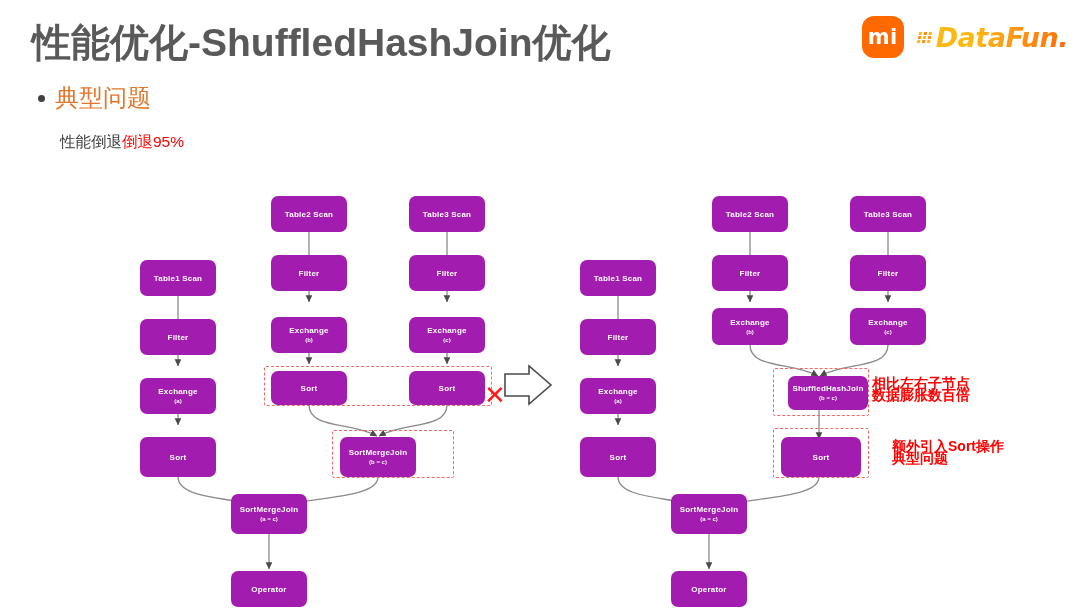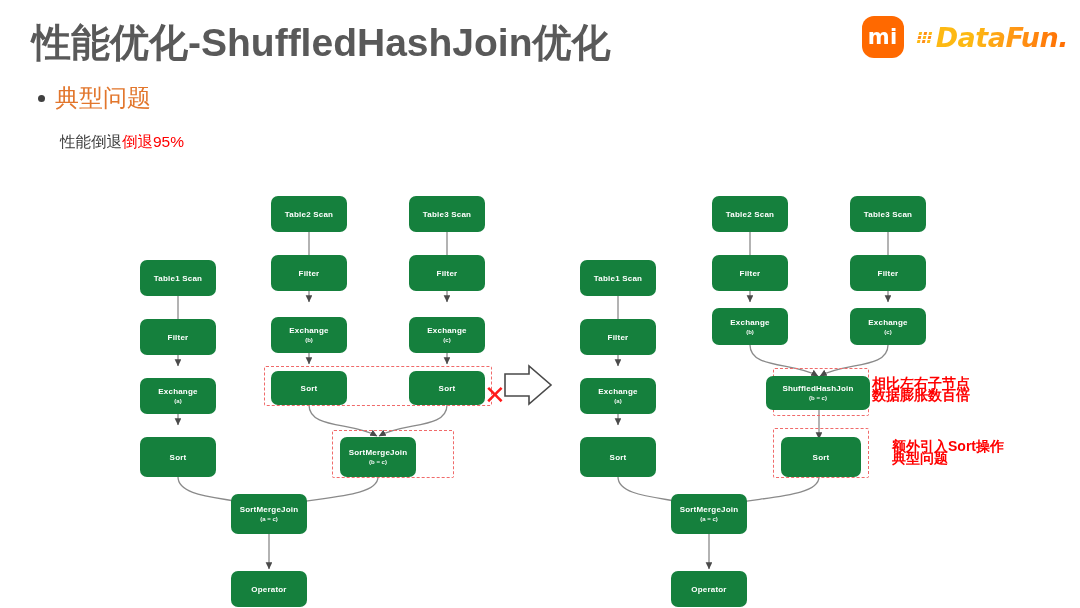--- a/index.html
+++ b/index.html
@@ -43,21 +43,21 @@
   
   .body-text{
     position:absolute;left:60px;top:127px;width:900px;
     font-size:15.5px;color:#3c3c3c;line-height:29px;
   }
   .hl-red{color:#FF0000;}
   
   .canvas{position:absolute;left:0;top:186px;width:1080px;height:420px;}
   svg.edges{position:absolute;left:0;top:0;width:1080px;height:420px;pointer-events:none;}
   .node{
-    position:absolute;background:#15803d;border-radius:7px;
+    position:absolute;background:#a21caf;border-radius:7px;
     display:flex;flex-direction:column;align-items:center;justify-content:center;
     color:#ffffff;box-sizing:border-box;
   }
   .node .t1{font-size:8px;font-weight:bold;line-height:11px;letter-spacing:.2px;}
   .node .t2{font-size:6px;font-weight:bold;line-height:9px;opacity:.95;}
   .dashbox{position:absolute;border:1.2px dashed #F06A6A;border-radius:2px;box-sizing:border-box;}
   .annot{position:absolute;color:#FF0000;font-size:14px;font-weight:bold;line-height:12px;white-space:nowrap;}
   .redx{position:absolute;color:#FF1A1A;font-size:26px;font-weight:bold;line-height:1;font-family:"DejaVu Sans",sans-serif;}
 </style>
 </head>
@@ -240,21 +240,21 @@
     <span class="t1">Table3 Scan</span>
   </div>
   <div class="node" style="left:850px;top:69px;width:76px;height:36px;">
     <span class="t1">Filter</span>
   </div>
   <div class="node" style="left:850px;top:122px;width:76px;height:37px;">
     <span class="t1">Exchange</span>
     <span class="t2">(c)</span>
   </div>
 
-  <div class="node" style="left:766px;top:190px;width:104px;height:34px;">
+  <div class="node" style="left:788px;top:190px;width:80px;height:34px;">
     <span class="t1">ShuffledHashJoin</span>
     <span class="t2">(b = c)</span>
   </div>
   <div class="node" style="left:781px;top:251px;width:80px;height:40px;">
     <span class="t1">Sort</span>
   </div>
   <div class="node" style="left:671px;top:308px;width:76px;height:40px;">
     <span class="t1">SortMergeJoin</span>
     <span class="t2">(a = c)</span>
   </div>

